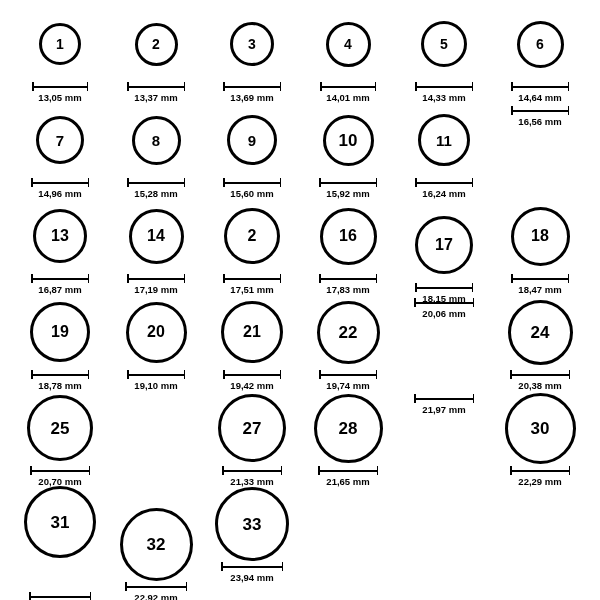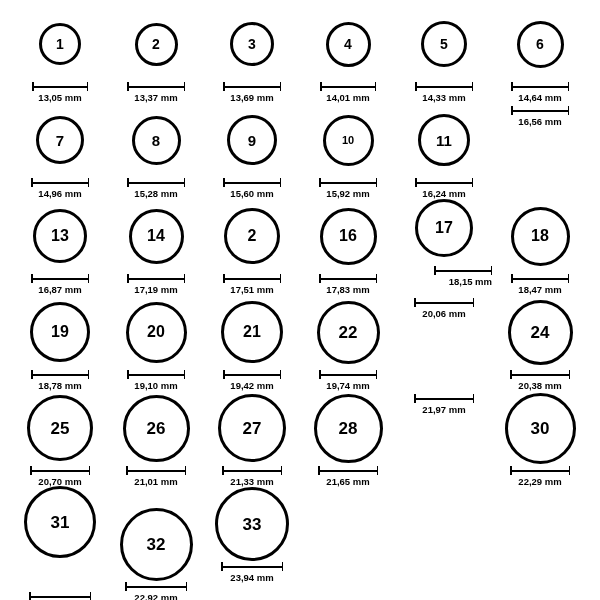--- a/index.html
+++ b/index.html
@@ -196,21 +196,21 @@
       <div class="dim-wrap" style="width: 58px;">
         <div class="dim-line" style="width: 58px;"></div>
         <div class="dim-tick left"></div>
         <div class="dim-tick right"></div>
       </div>
       <div class="ring-mm">15,60 mm</div>
     </div>
     <div class="ring-cell" style="left: 300px; top: 104px;">
       <div class="ring-circle-wrap">
         <div class="ring-circle" style="width: 51px; height: 51px;">
-          <span class="ring-size" style="font-size: 11px;">10</span>
+          <span class="ring-size" style="font-size: 17px;">10</span>
         </div>
       </div>
       <div class="dim-wrap" style="width: 58px;">
         <div class="dim-line" style="width: 58px;"></div>
         <div class="dim-tick left"></div>
         <div class="dim-tick right"></div>
       </div>
       <div class="ring-mm">15,92 mm</div>
     </div>
     <div class="ring-cell" style="left: 396px; top: 104px;">
@@ -279,21 +279,21 @@
           <span class="ring-size" style="font-size: 16px;">16</span>
         </div>
       </div>
       <div class="dim-wrap" style="width: 58px;">
         <div class="dim-line" style="width: 58px;"></div>
         <div class="dim-tick left"></div>
         <div class="dim-tick right"></div>
       </div>
       <div class="ring-mm">17,83 mm</div>
     </div>
-    <div class="ring-cell" style="left: 396px; top: 192px; align-items: flex-end;">
+    <div class="ring-cell" style="left: 396px; top: 209px;">
       <div class="ring-circle-wrap">
         <div class="ring-circle" style="width: 58px; height: 58px;">
           <span class="ring-size" style="font-size: 16px;">17</span>
         </div>
       </div>
       <div class="dim-wrap" style="width: 58px;">
         <div class="dim-line" style="width: 58px;"></div>
         <div class="dim-tick left"></div>
         <div class="dim-tick right"></div>
       </div>
@@ -390,33 +390,20 @@
         <div class="ring-circle" style="width: 66px; height: 66px;">
           <span class="ring-size" style="font-size: 17px;">25</span>
         </div>
       </div>
       <div class="dim-wrap" style="width: 60px;">
         <div class="dim-line" style="width: 60px;"></div>
         <div class="dim-tick left"></div>
         <div class="dim-tick right"></div>
       </div>
       <div class="ring-mm">20,70 mm</div>
-    </div>
-    <div class="ring-cell" style="left: 108px; top: 392px;">
-      <div class="ring-circle-wrap">
-        <div class="ring-circle" style="width: 67px; height: 67px;">
-          <span class="ring-size" style="font-size: 17px;">26</span>
-        </div>
-      </div>
-      <div class="dim-wrap" style="width: 60px;">
-        <div class="dim-line" style="width: 60px;"></div>
-        <div class="dim-tick left"></div>
-        <div class="dim-tick right"></div>
-      </div>
-      <div class="ring-mm">21,01 mm</div>
     </div>
     <div class="ring-cell" style="left: 204px; top: 392px;">
       <div class="ring-circle-wrap">
         <div class="ring-circle" style="width: 68px; height: 68px;">
           <span class="ring-size" style="font-size: 17px;">27</span>
         </div>
       </div>
       <div class="dim-wrap" style="width: 60px;">
         <div class="dim-line" style="width: 60px;"></div>
         <div class="dim-tick left"></div>

